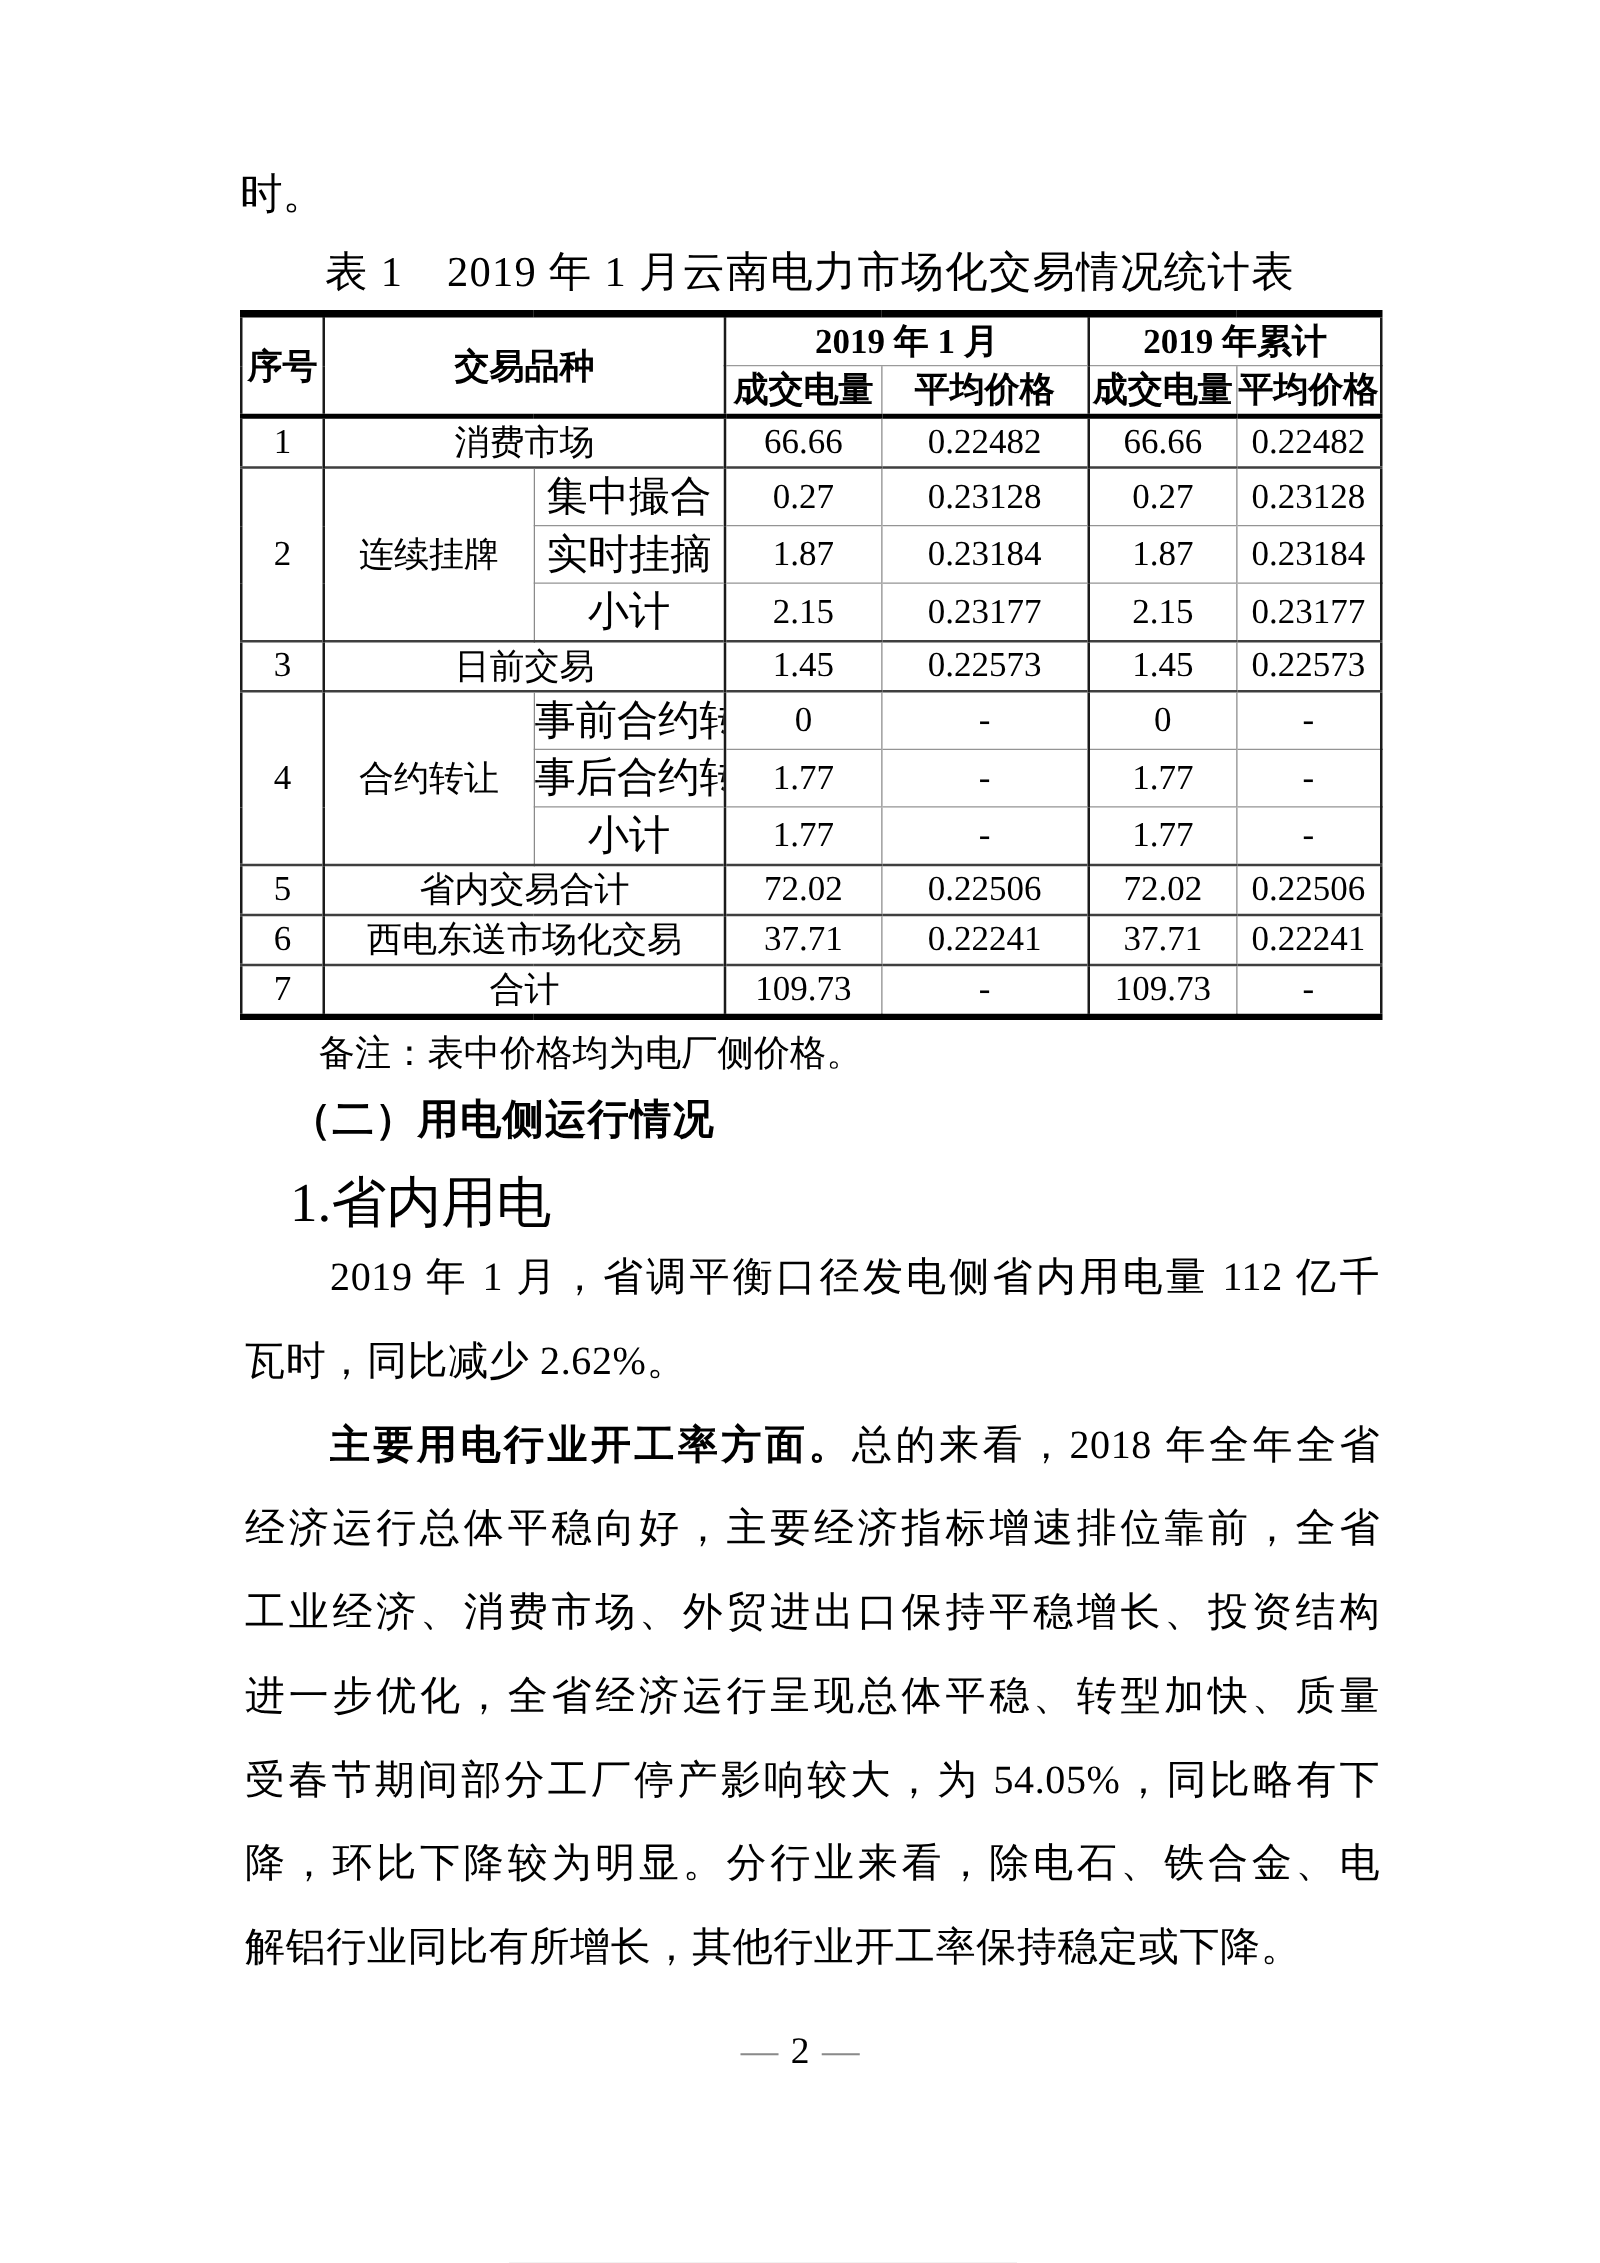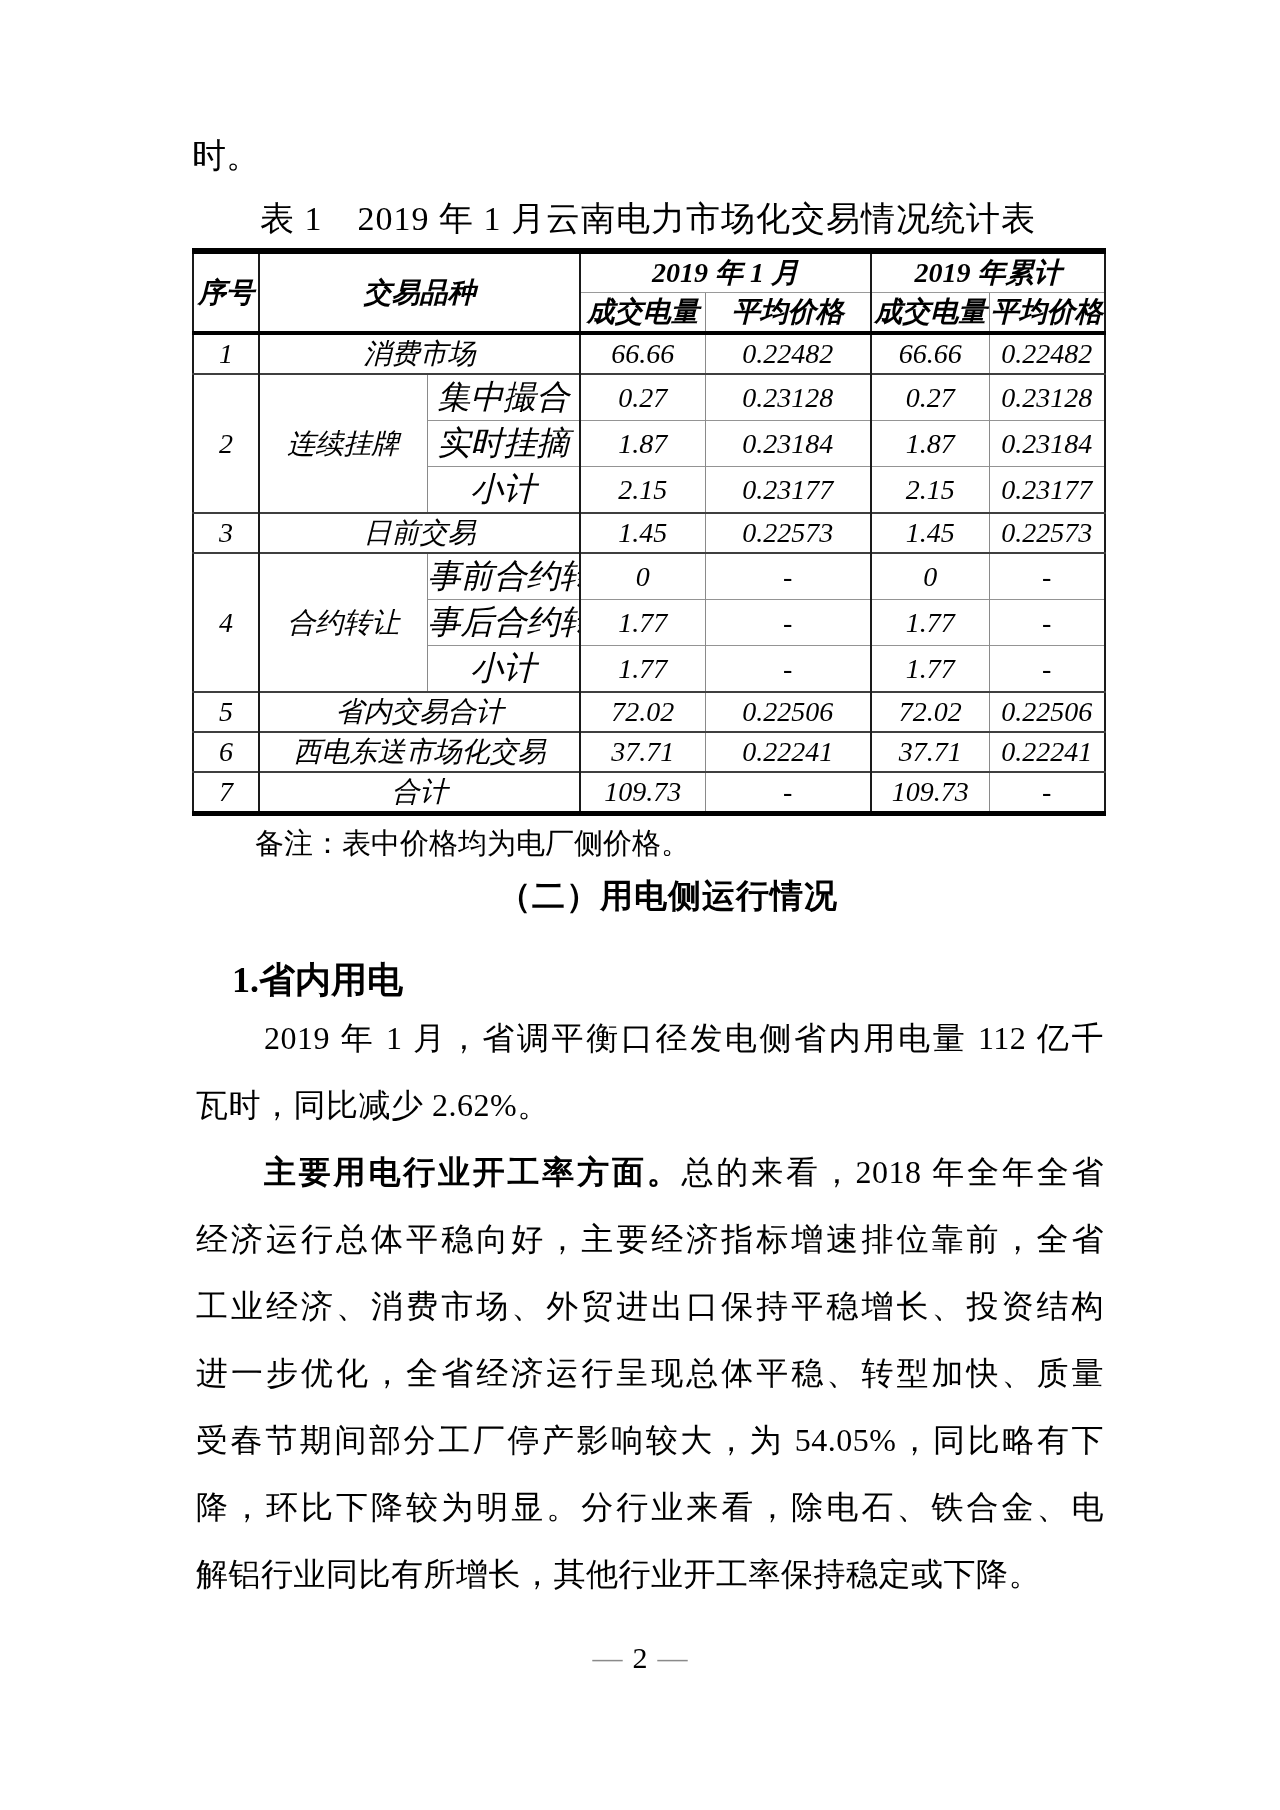--- a/index.html
+++ b/index.html
@@ -30,21 +30,20 @@
   table.stats{
     margin-top:6px;
     border-collapse:collapse;
     table-layout:fixed;
     width:912px;
     border-top:6px solid #000;
     border-bottom:5px solid #000;
     border-left:2px solid #1a1a1a;
     border-right:2px solid #1a1a1a;
     font-size:28px;
-    font-style:italic;
   }
   table.stats th,table.stats td{
     padding:0;
     text-align:center;
     vertical-align:middle;
     overflow:hidden;
     white-space:nowrap;
   }
   table.stats thead th{font-weight:700;height:32px;}
   table.stats thead tr.subhead th{height:30px;border-bottom:4px solid #000;}
@@ -62,26 +61,25 @@
     margin-top:10px;
     font-size:29px;line-height:34px;
     padding-left:63px;
   }
   h2.sec{
     margin:16px 0 0 0;
     font-size:33px;line-height:40px;
     font-weight:700;
     padding-left:40px;
     letter-spacing:1px;
-    text-align:center;
   }
   h3.subsec{
-    margin:45px 0 0 0;
-    font-size:36px;line-height:38px;
-    font-weight:700;
+    margin:28px 0 0 0;
+    font-size:44px;line-height:38px;
+    font-weight:400;
     padding-left:40px;
   }
   .para{margin-top:6px;padding-left:4px;font-size:32px;}
   .para.p2{margin-top:0;}
   .bline{
     line-height:67px;
     text-align:justify;
     text-align-last:justify;
     letter-spacing:0.5px;
   }

